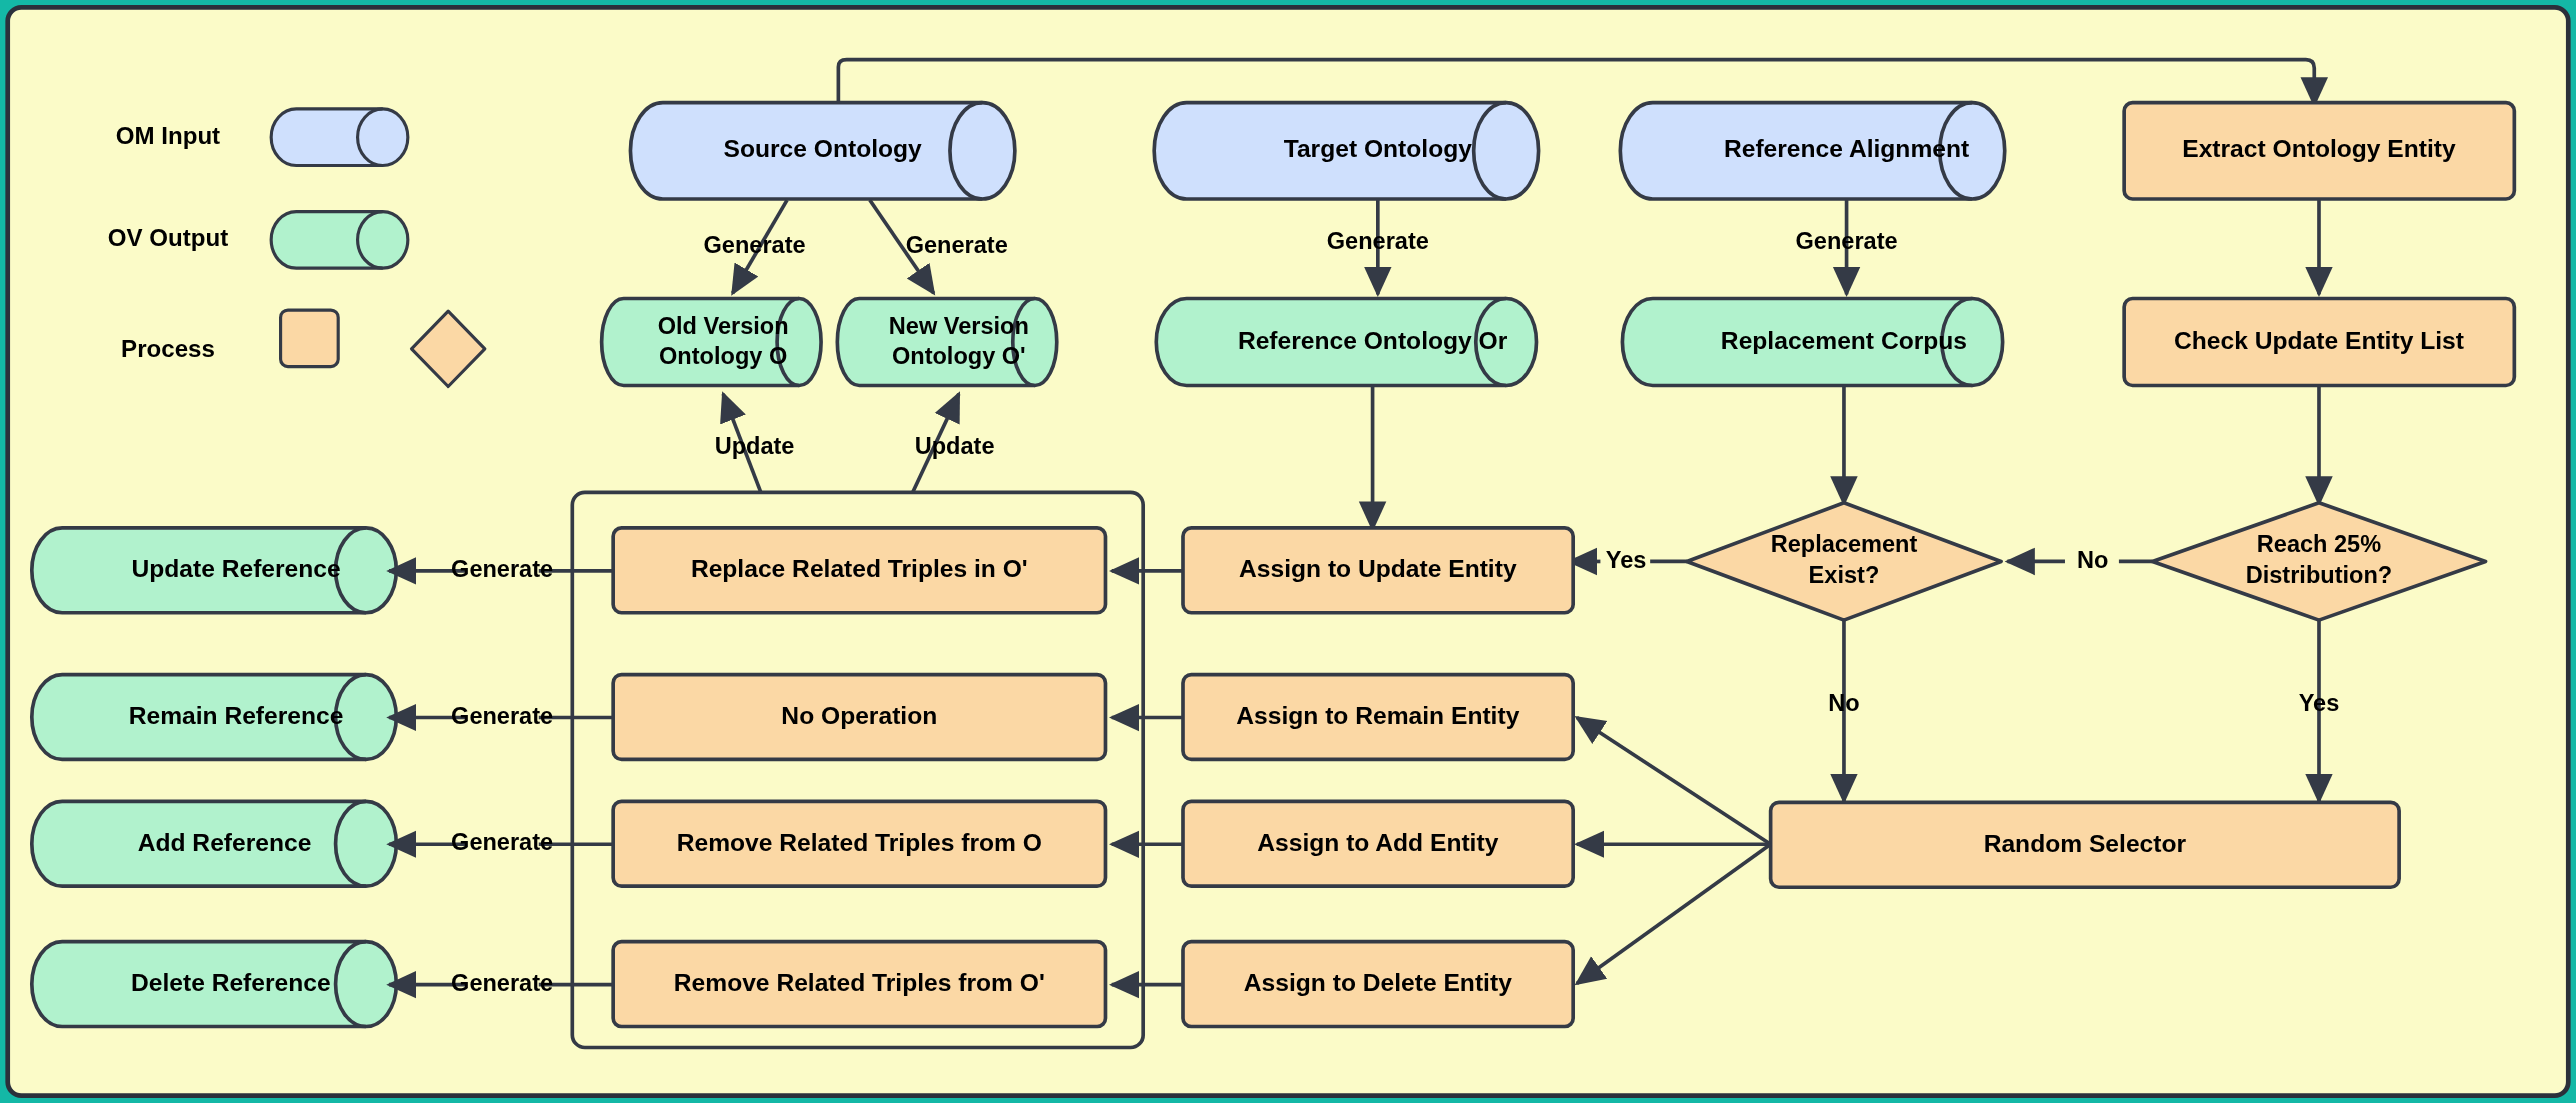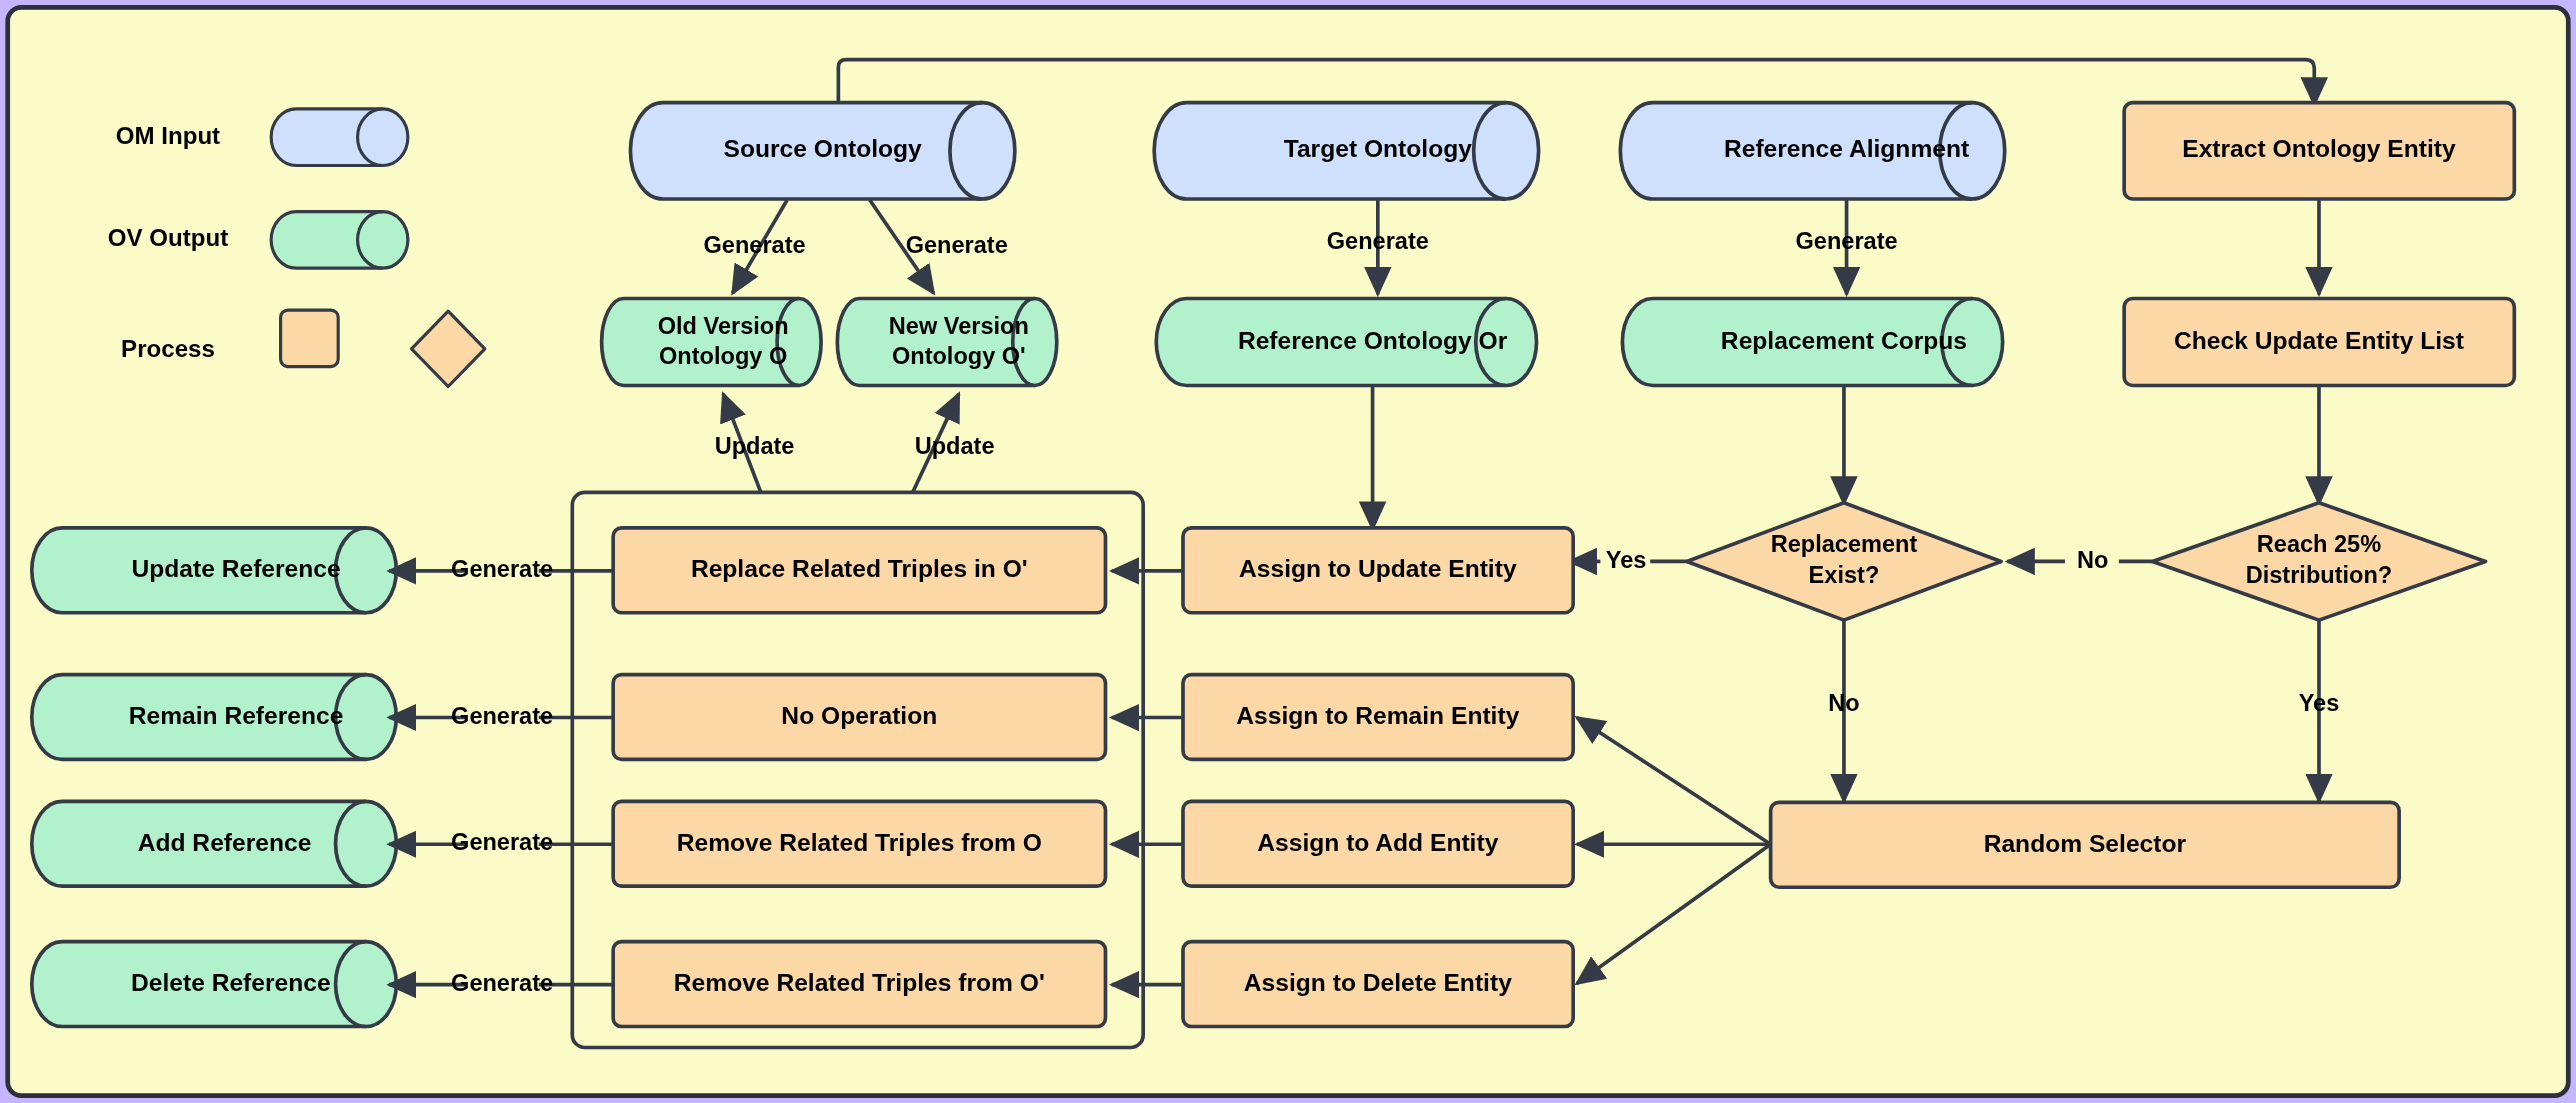--- a/index.html
+++ b/index.html
@@ -1,17 +1,17 @@
 <!DOCTYPE html>
 <html style="font-size:8.4px"><head>
 <meta charset="utf-8">
 <style>
   html,body{margin:0;padding:0;background:#ffffff;}
   body{font-family:"Liberation Sans", sans-serif;}
-  #stage{position:relative;width:2576px;height:1103px;overflow:hidden;background:#c4b5fd;}
+  #stage{position:relative;width:2576px;height:1103px;overflow:hidden;background:#14b8a6;}
   svg{display:block;}
   .nodeText{font-family:"Liberation Sans", sans-serif;font-weight:700;fill:#000000;text-anchor:middle;dominant-baseline:middle;}
   .edgeLabel{font-family:"Liberation Sans", sans-serif;font-weight:700;fill:#000000;text-anchor:middle;dominant-baseline:middle;}
   .legendLabel{font-family:"Liberation Sans", sans-serif;font-weight:700;fill:#000000;text-anchor:middle;dominant-baseline:middle;}
 </style>
 </head>
 <body>
 
 <div id="stage">
 <svg width="2576" height="1103" viewBox="0 0 4917 2106" xmlns="http://www.w3.org/2000/svg">

